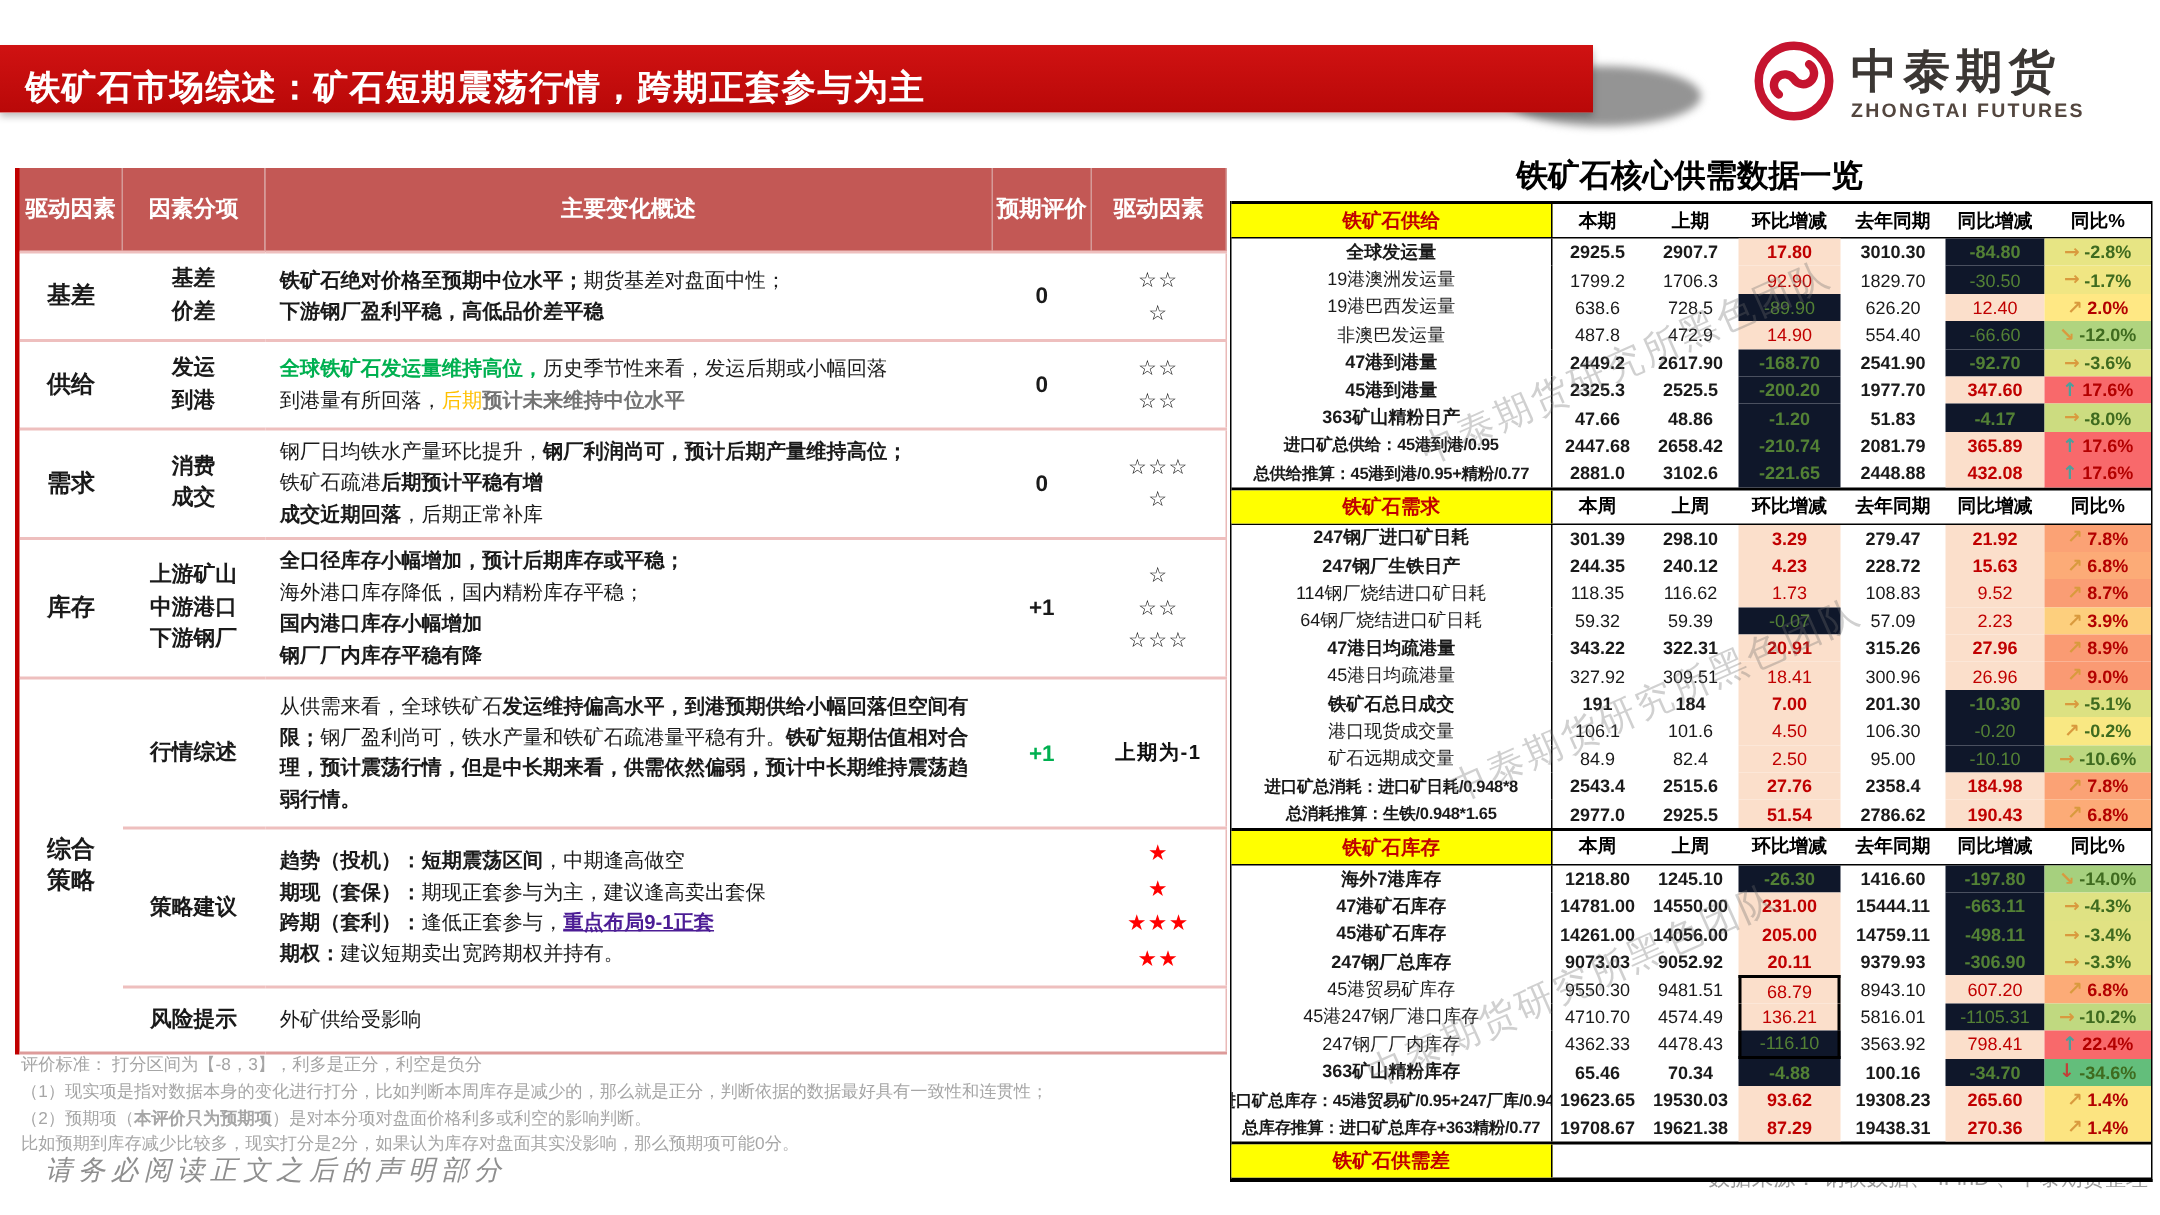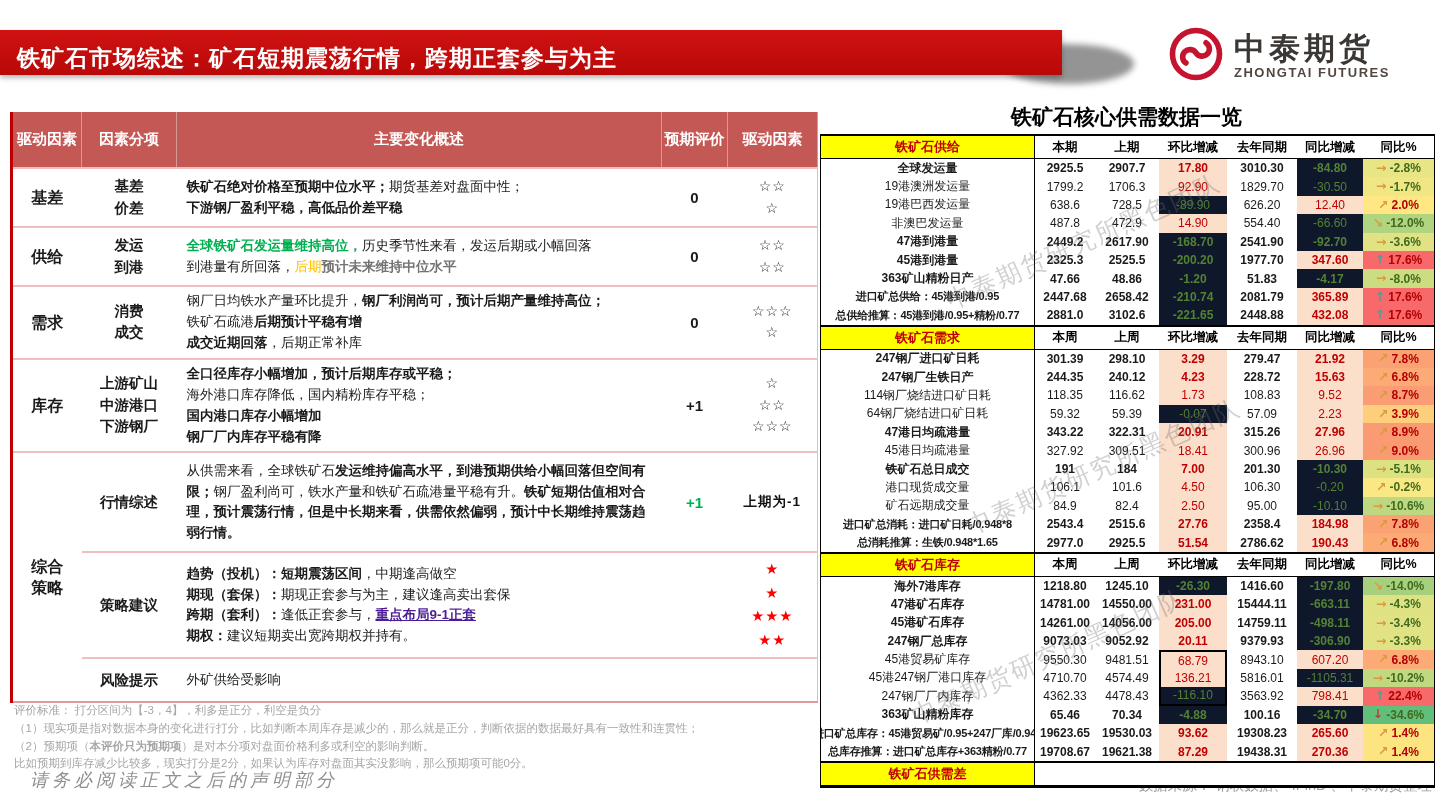--- a/index.html
+++ b/index.html
@@ -211,21 +211,21 @@
         <td class="desc-cell">
           <div><span>外矿供给受影响</span></div>
         </td>
         <td class="score-cell"></td>
         <td class="stars-cell"></td>
       </tr>
     </tbody>
 </table>
 
 <div id="notes">
-    <div><span>评价标准： 打分区间为【-3，4】，利多是正分，利空是负分</span></div>
+    <div><span>评价标准： 打分区间为【-8，3】，利多是正分，利空是负分</span></div>
     <div><span>（1）现实项是指对数据本身的变化进行打分，比如判断本周库存是减少的，那么就是正分，判断依据的数据最好具有一致性和连贯性；</span></div>
     <div><span>（2）预期项（</span><span style="font-weight: 700;">本评价只为预期项</span><span>）是对本分项对盘面价格利多或利空的影响判断。</span></div>
     <div><span>比如预期到库存减少比较多，现实打分是2分，如果认为库存对盘面其实没影响，那么预期项可能0分。</span></div>
   </div>
 <div id="disclaimer">请务必阅读正文之后的声明部分</div>
 <div id="datasource">数据来源： 钢联数据、 IFinD 、中泰期货整理</div>
 
 <div id="core-title">铁矿石核心供需数据一览</div>
 <div id="core-table">
     <div class="rrow shead">

